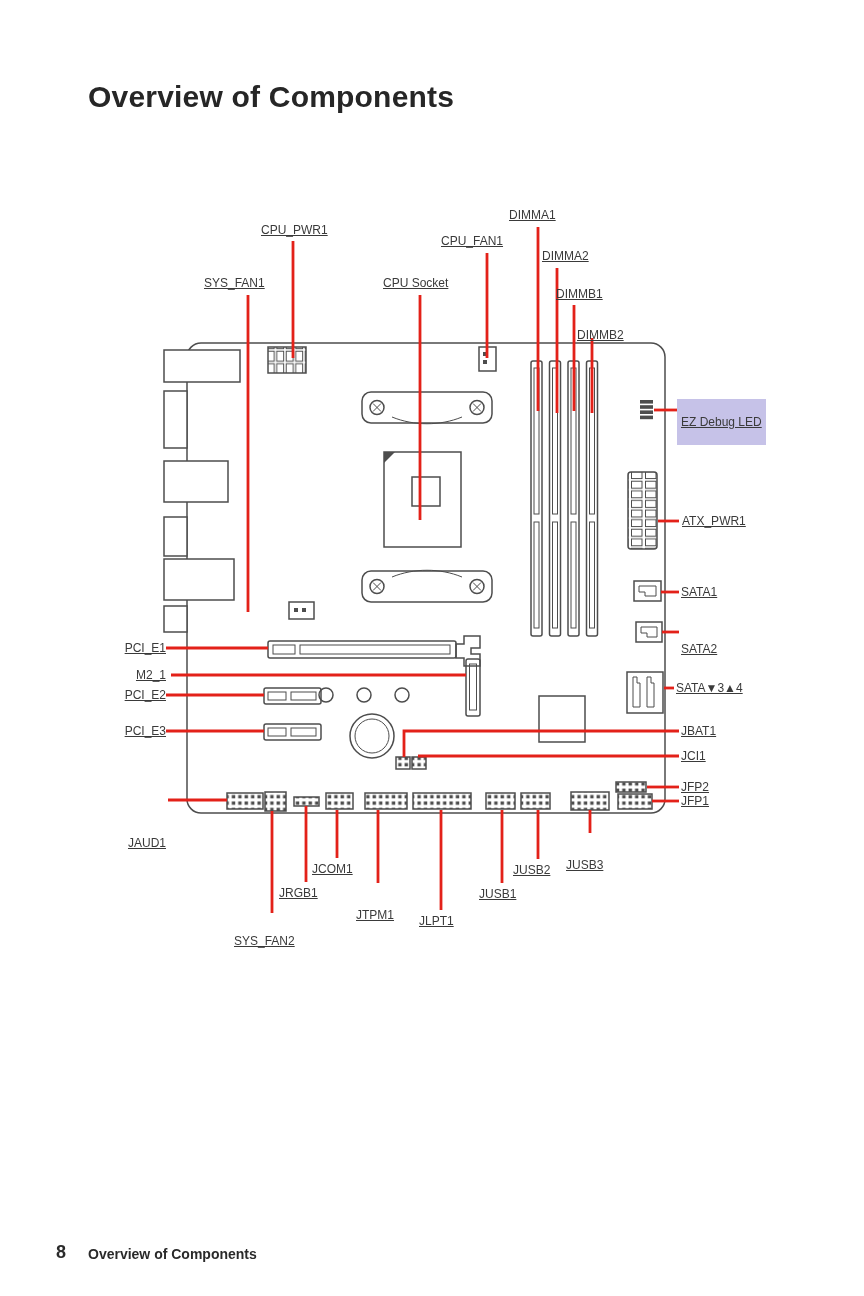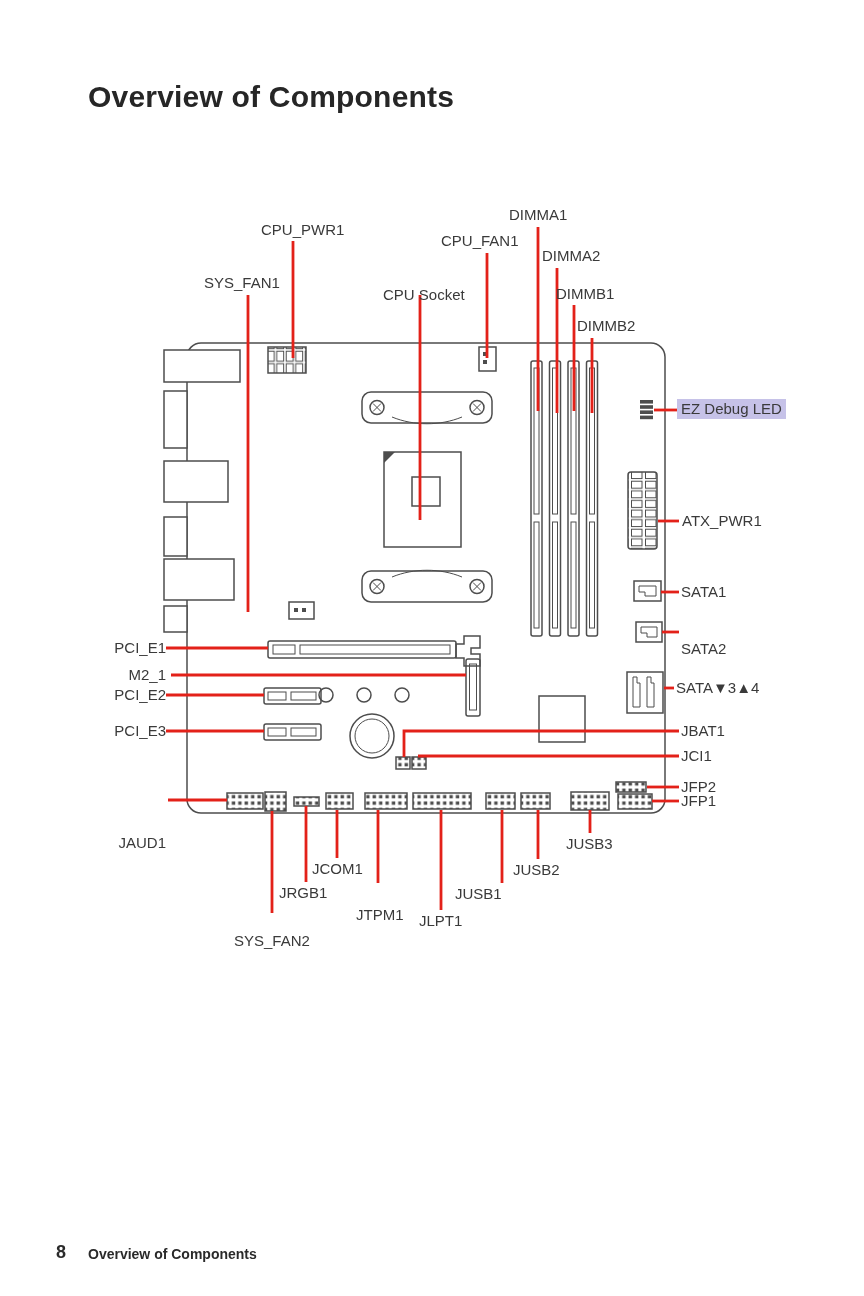--- a/index.html
+++ b/index.html
@@ -1,22 +1,22 @@
 <!DOCTYPE html>
 <html style="--callout: #e32119; --board_line: #4d4d4d; --label_text: #3a3a3a; --title_text: #262626; --highlight_bg: #c6c2e8;"><head>
 <meta charset="utf-8">
 <style>
   html,body{margin:0;padding:0;background:#fff;}
   .page{position:relative;width:864px;height:1296px;background:#fff;
         font-family:"Liberation Sans","DejaVu Sans",sans-serif;overflow:hidden;}
   .title{position:absolute;left:88px;top:80px;margin:0;font-size:30px;font-weight:bold;
          letter-spacing:.2px;color:var(--title_text,#262626);}
-  .lbl{position:absolute;font-size:15px;line-height:18px;color:var(--label_text,#3a3a3a);white-space:nowrap;}
+  .lbl{position:absolute;font-size:12px;line-height:18px;color:var(--label_text,#3a3a3a);white-space:nowrap;text-decoration:underline;}
   .lbl.r{text-align:center;}
-  .hl{background:var(--highlight_bg,#c6c2e8);padding:1px 4px;}
+  .hl{background:var(--highlight_bg,#c6c2e8);padding:14px 4px;}
   .footer-num{position:absolute;left:56px;top:1242px;font-size:18px;font-weight:bold;color:#2a2a2a;}
   .footer-sec{position:absolute;left:88px;top:1246px;font-size:14px;font-weight:bold;color:#2a2a2a;}
   svg.art{position:absolute;left:0;top:0;}
   .s{stroke:var(--board_line,#4d4d4d);stroke-width:1.5;fill:none;}
   .st{stroke:var(--board_line,#4d4d4d);stroke-width:1;fill:none;}
   .sp{stroke:var(--board_line,#4d4d4d);stroke-width:1.5;}
   .sf{fill:var(--board_line,#4d4d4d);stroke:none;}
   .callout{stroke:var(--callout,#e32119);stroke-width:2.8;fill:none;}
 </style>
 </head>
@@ -204,43 +204,43 @@
       <path d="M306 806 V882"></path>
       <path d="M272 811 V913"></path>
     </g>
   </svg>
 
   <div class="lbl" style="left:509px;top:206px">DIMMA1</div>
   <div class="lbl" style="left:261px;top:221px">CPU_PWR1</div>
   <div class="lbl" style="left:441px;top:232px">CPU_FAN1</div>
   <div class="lbl" style="left:542px;top:247px">DIMMA2</div>
   <div class="lbl" style="left:204px;top:274px">SYS_FAN1</div>
-  <div class="lbl" style="left:383px;top:286px">CPU Socket</div>
+  <div class="lbl" style="left:383px;top:274px">CPU Socket</div>
   <div class="lbl" style="left:556px;top:285px">DIMMB1</div>
-  <div class="lbl" style="left:577px;top:317px">DIMMB2</div>
+  <div class="lbl" style="left:577px;top:326px">DIMMB2</div>
 
   <div class="lbl hl" style="left:677px;top:399px">EZ Debug LED</div>
   <div class="lbl" style="left:682px;top:512px">ATX_PWR1</div>
   <div class="lbl" style="left:681px;top:583px">SATA1</div>
   <div class="lbl" style="left:681px;top:640px">SATA2</div>
   <div class="lbl" style="left:676px;top:679px">SATA▼3▲4</div>
   <div class="lbl" style="left:681px;top:722px">JBAT1</div>
   <div class="lbl" style="left:681px;top:747px">JCI1</div>
   <div class="lbl" style="left:681px;top:778px">JFP2</div>
   <div class="lbl" style="left:681px;top:792px">JFP1</div>
 
   <div class="lbl r" style="right:698px;top:639px">PCI_E1</div>
   <div class="lbl r" style="right:698px;top:666px">M2_1</div>
   <div class="lbl r" style="right:698px;top:686px">PCI_E2</div>
   <div class="lbl r" style="right:698px;top:722px">PCI_E3</div>
   <div class="lbl r" style="right:698px;top:834px">JAUD1</div>
 
-  <div class="lbl" style="left:566px;top:835px">JUSB3</div>
+  <div class="lbl" style="left:566px;top:856px">JUSB3</div>
   <div class="lbl" style="left:513px;top:861px">JUSB2</div>
-  <div class="lbl" style="left:455px;top:885px">JUSB1</div>
+  <div class="lbl" style="left:479px;top:885px">JUSB1</div>
   <div class="lbl" style="left:419px;top:912px">JLPT1</div>
   <div class="lbl" style="left:356px;top:906px">JTPM1</div>
   <div class="lbl" style="left:312px;top:860px">JCOM1</div>
   <div class="lbl" style="left:279px;top:884px">JRGB1</div>
   <div class="lbl" style="left:234px;top:932px">SYS_FAN2</div>
 
   <div class="footer-num">8</div>
   <div class="footer-sec">Overview of Components</div>
 
 </div>

